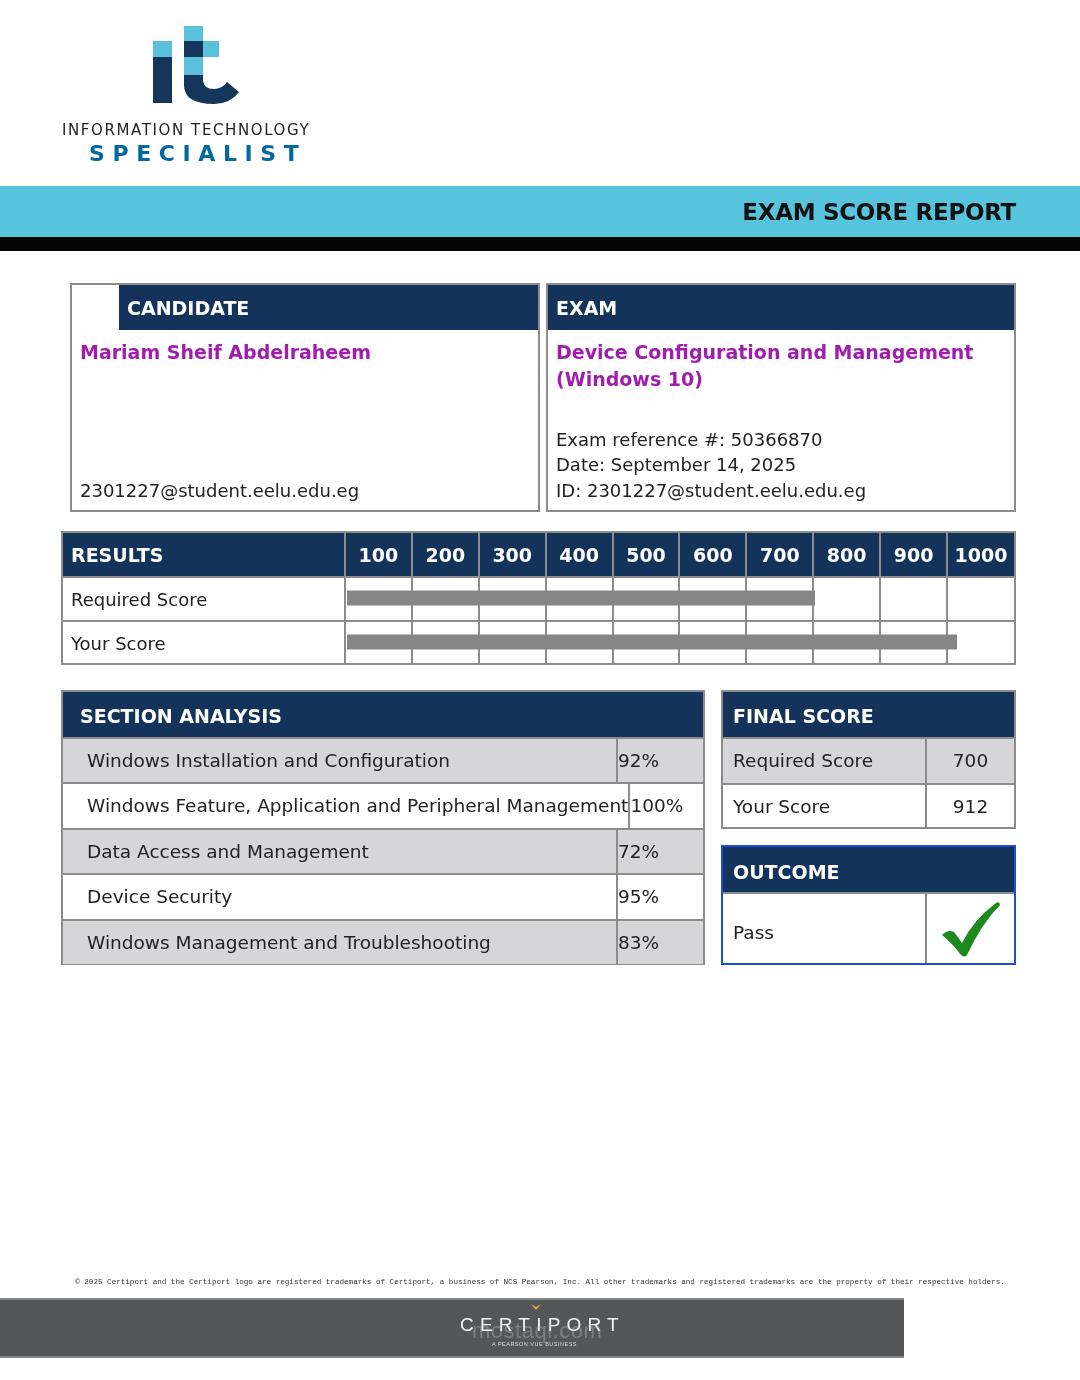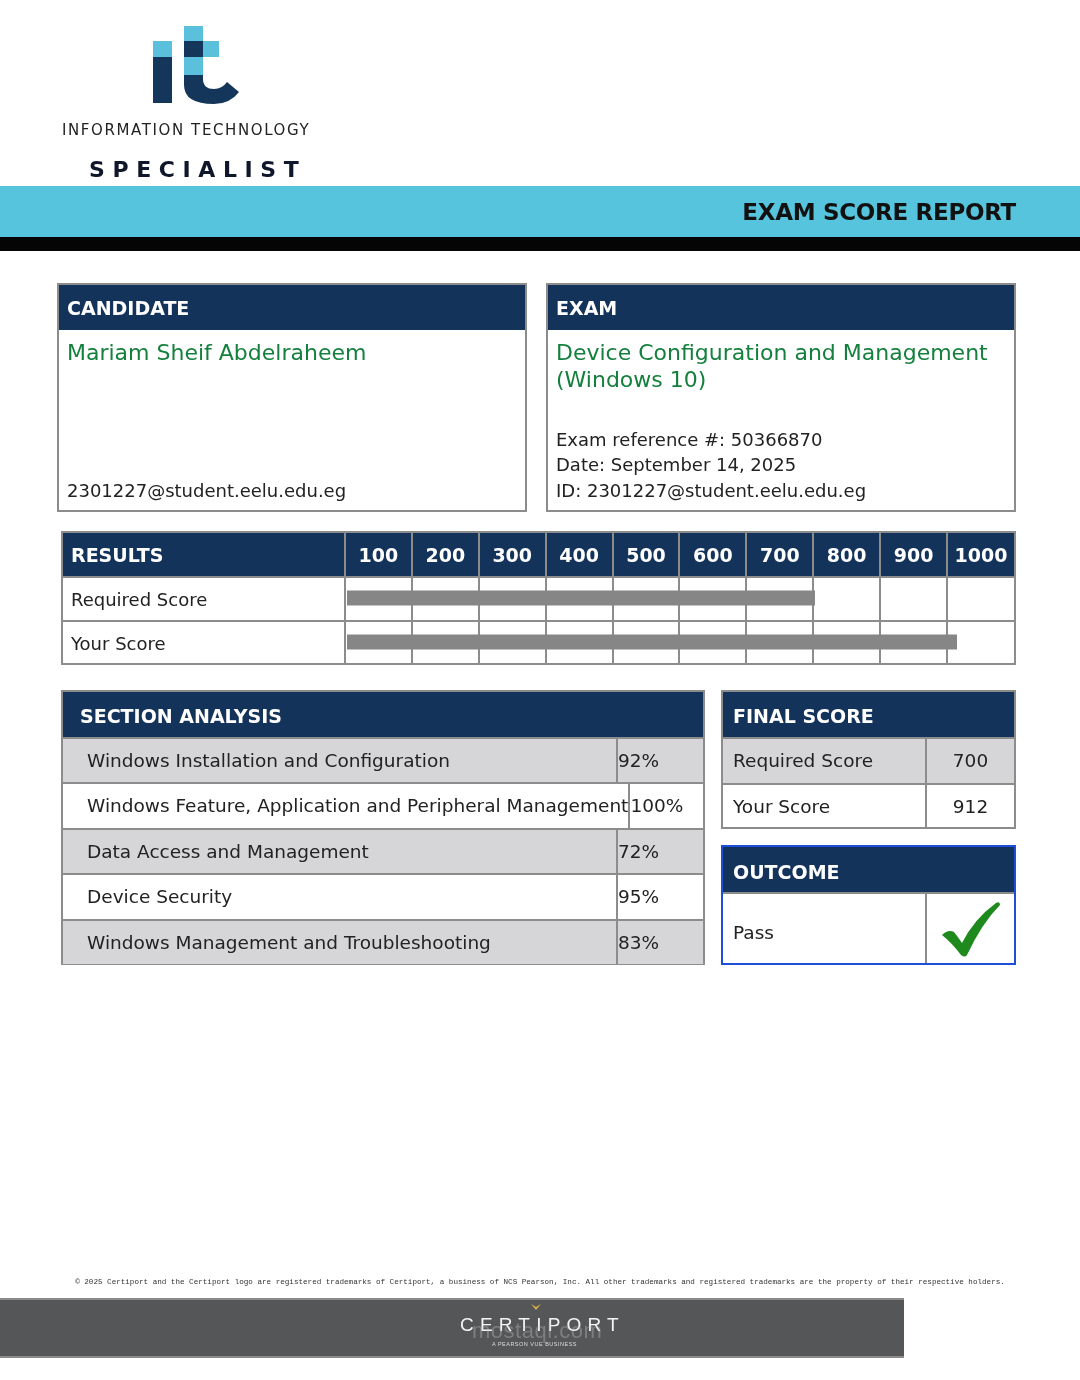--- a/index.html
+++ b/index.html
@@ -5,35 +5,35 @@
   * { box-sizing: border-box; margin: 0; padding: 0; }
   html, body { width: 1080px; height: 1380px; background: #ffffff; overflow: hidden; }
   body { position: relative; font-family: "DejaVu Sans", "Liberation Sans", sans-serif; color: #1a1a1a; }
 
   
   .logo { position: absolute; left: 0; top: 0; width: 400px; height: 180px; }
   .logo .blk { position: absolute; }
   .lb { background: #5bc0dc; }
   .db { background: #14365a; }
   .logo-line1 { position: absolute; left: 62px; top: 121px; font-size: 15px; letter-spacing: 1.6px; color: #222; white-space: nowrap; }
-  .logo-line2 { position: absolute; left: 89px; top: 141px; font-size: 22px; font-weight: bold; letter-spacing: 7.6px; color: #0f172a; white-space: nowrap; margin-top: 16px; }
+  .logo-line2 { position: absolute; left: 89px; top: 141px; font-size: 22px; font-weight: bold; letter-spacing: 7.6px; color: #0369a1; white-space: nowrap; }
 
   
   .banner { position: absolute; left: 0; top: 186px; width: 1080px; height: 51px; background: #56c4dc; }
   .banner-title { position: absolute; right: 64px; top: 13px; font-size: 23px; font-weight: bold; color: #111; letter-spacing: -0.3px; }
   .banner-black { position: absolute; left: 0; top: 237px; width: 1080px; height: 14px; background: #050505; }
 
   
   .panel { position: absolute; border: 2px solid #8c8c8c; background: #fff; }
   .panel-head { background: #14335a; color: #fff; font-weight: bold; font-size: 19px; height: 45px; line-height: 47px; padding-left: 8px; }
-  .bold-line { font-weight: normal; font-size: 22px; line-height: 27px; color: #15803d; }
+  .bold-line { font-weight: bold; font-size: 19px; line-height: 27px; color: #a21caf; }
   .plain { font-size: 18px; line-height: 25.5px; color: #222; }
 
   
-  .cand { left: 57px; top: 283px; width: 470px; height: 229px; }
+  .cand { left: 70px; top: 283px; width: 470px; height: 229px; padding-left: 47px; }
   .exam { left: 546px; top: 283px; width: 470px; height: 229px; }
   .cand .name, .exam .name { position: absolute; left: 8px; top: 54px; }
   .exam .name { width: 440px; }
   .cand .email { position: absolute; left: 8px; bottom: 7px; }
   .exam .meta { position: absolute; left: 8px; bottom: 7px; }
 
   
   .results { position: absolute; left: 61px; top: 531px; width: 955px; height: 134px; border: 2px solid #8c8c8c; }
   .results table { border-collapse: collapse; width: 100%; height: 100%; table-layout: fixed; }
   .results th { background: #14335a; color: #fff; font-size: 19px; font-weight: bold; height: 44px; border: 2px solid #8c8c8c; border-top: none; margin-top: 31px; }

